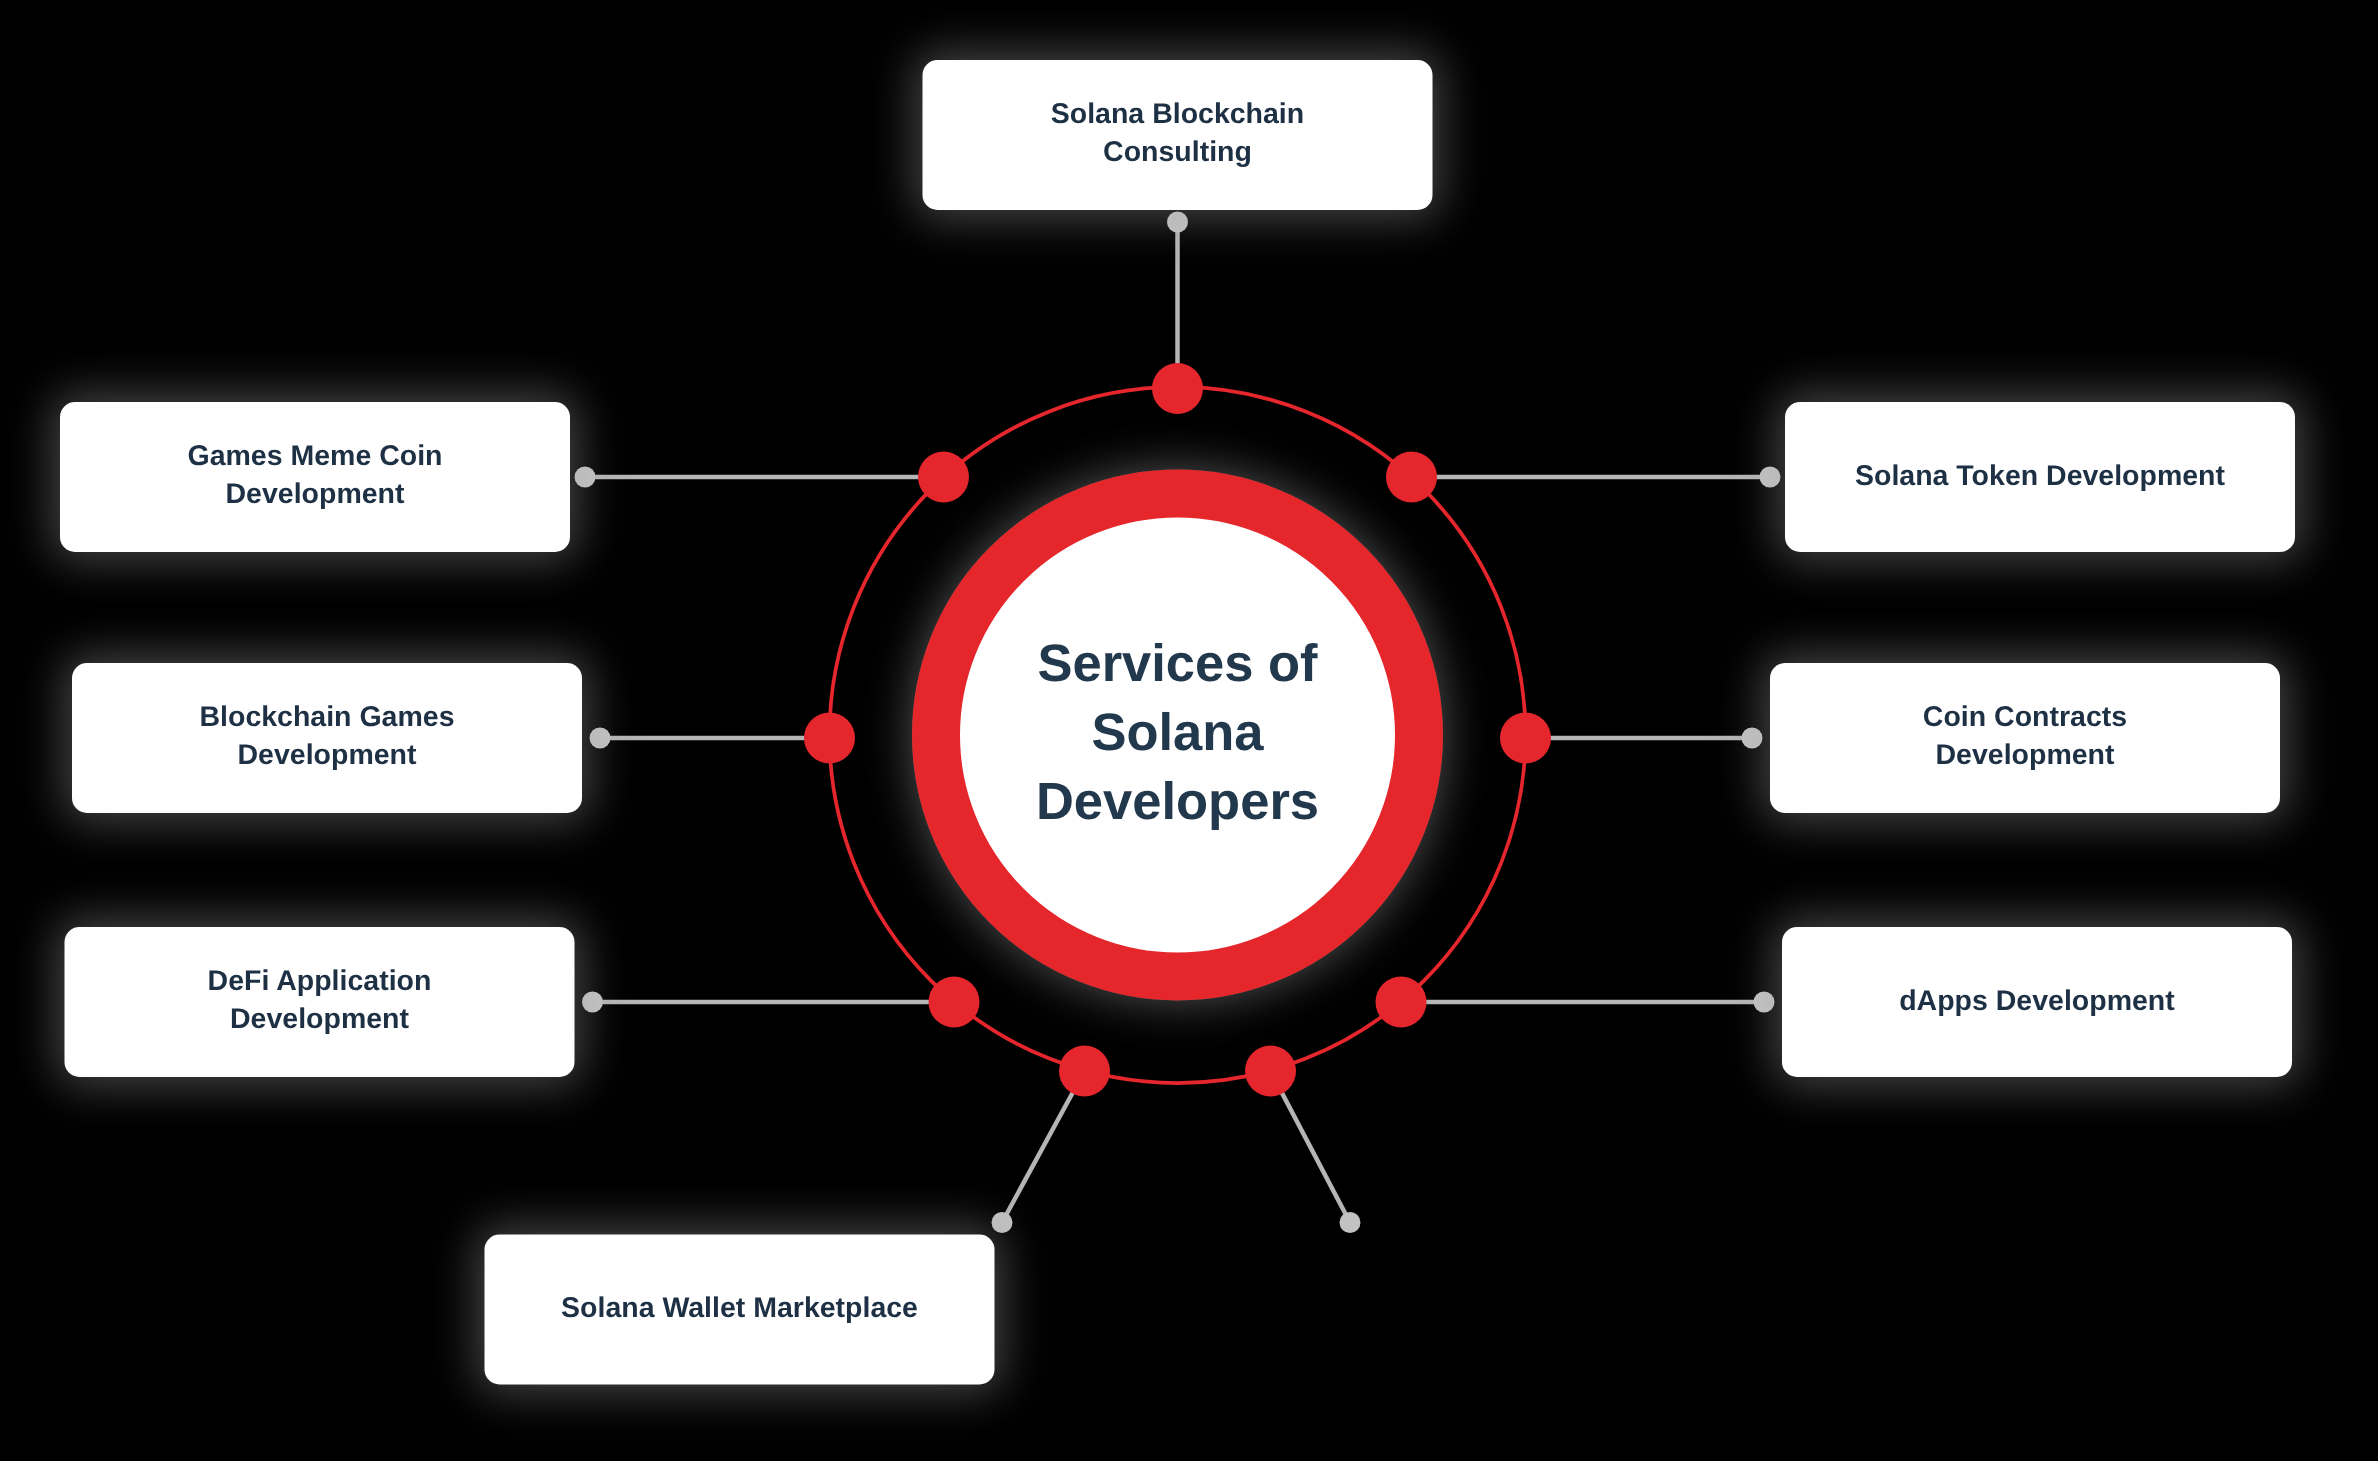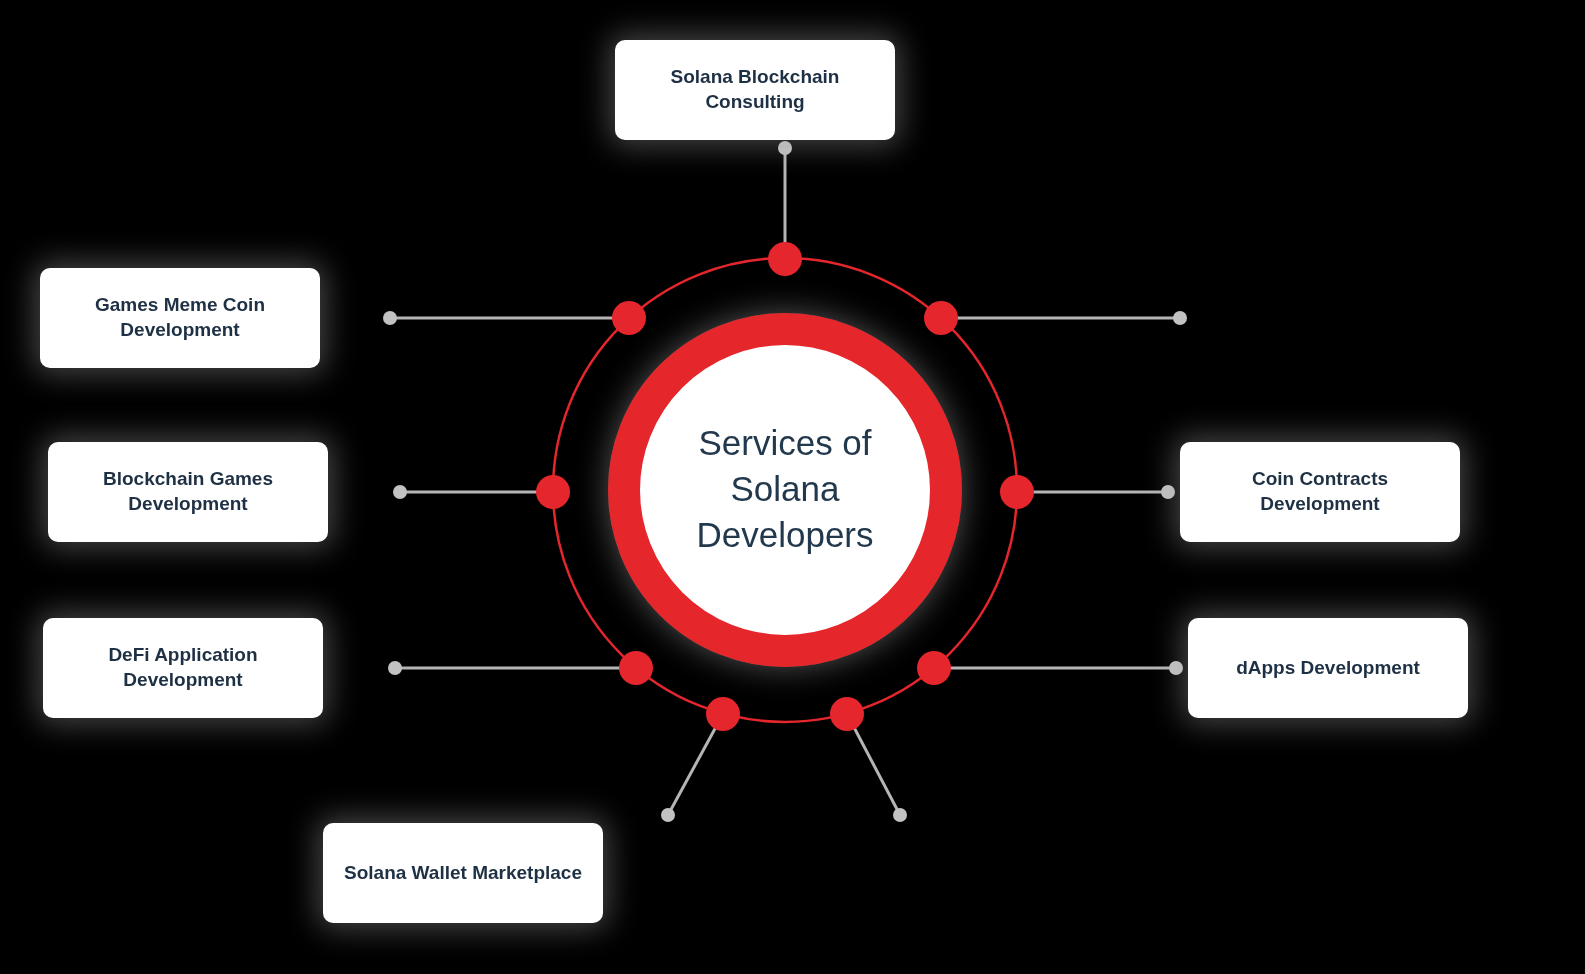--- a/index.html
+++ b/index.html
@@ -15,21 +15,21 @@
     overflow: hidden;
     font-family: "Liberation Sans", sans-serif;
   }
   .layer-svg {
     position: absolute;
     left: 0;
     top: 0;
   }
   .node-box {
     position: absolute;
-    width: 280px;
+    width: 340px;
     height: 100px;
     background: #ffffff;
     border-radius: 10px;
     display: flex;
     align-items: center;
     justify-content: center;
     box-shadow: 0 0 30px 6px rgba(165,165,165,0.42);
   }
   .node-label {
     display: block;
@@ -39,21 +39,21 @@
     font-size: 19px;
     line-height: 1.3;
     color: #1e3044;
   }
   .center-label {
     position: absolute;
     left: 645px;
     top: 420px;
     width: 280px;
     text-align: center;
-    font-weight: 400;
+    font-weight: 700;
     font-size: 35px;
     line-height: 1.32;
     color: #22384d;
   }
 </style>
 </head>
 <body>
 
 <div class="stage">
 
@@ -127,16 +127,19 @@
 
 
   <div class="node-box" style="left:1188px; top:618px">
     <span class="node-label">dApps Development</span>
   </div>
 
   <div class="node-box" style="left:1180px; top:442px">
     <span class="node-label">Coin Contracts Development</span>
   </div>
 
+  <div class="node-box" style="left:1190px; top:268px">
+    <span class="node-label">Solana Token Development</span>
+  </div>
 
   <div class="center-label">Services of Solana Developers</div>
 
 </div>
 
 </body></html>

